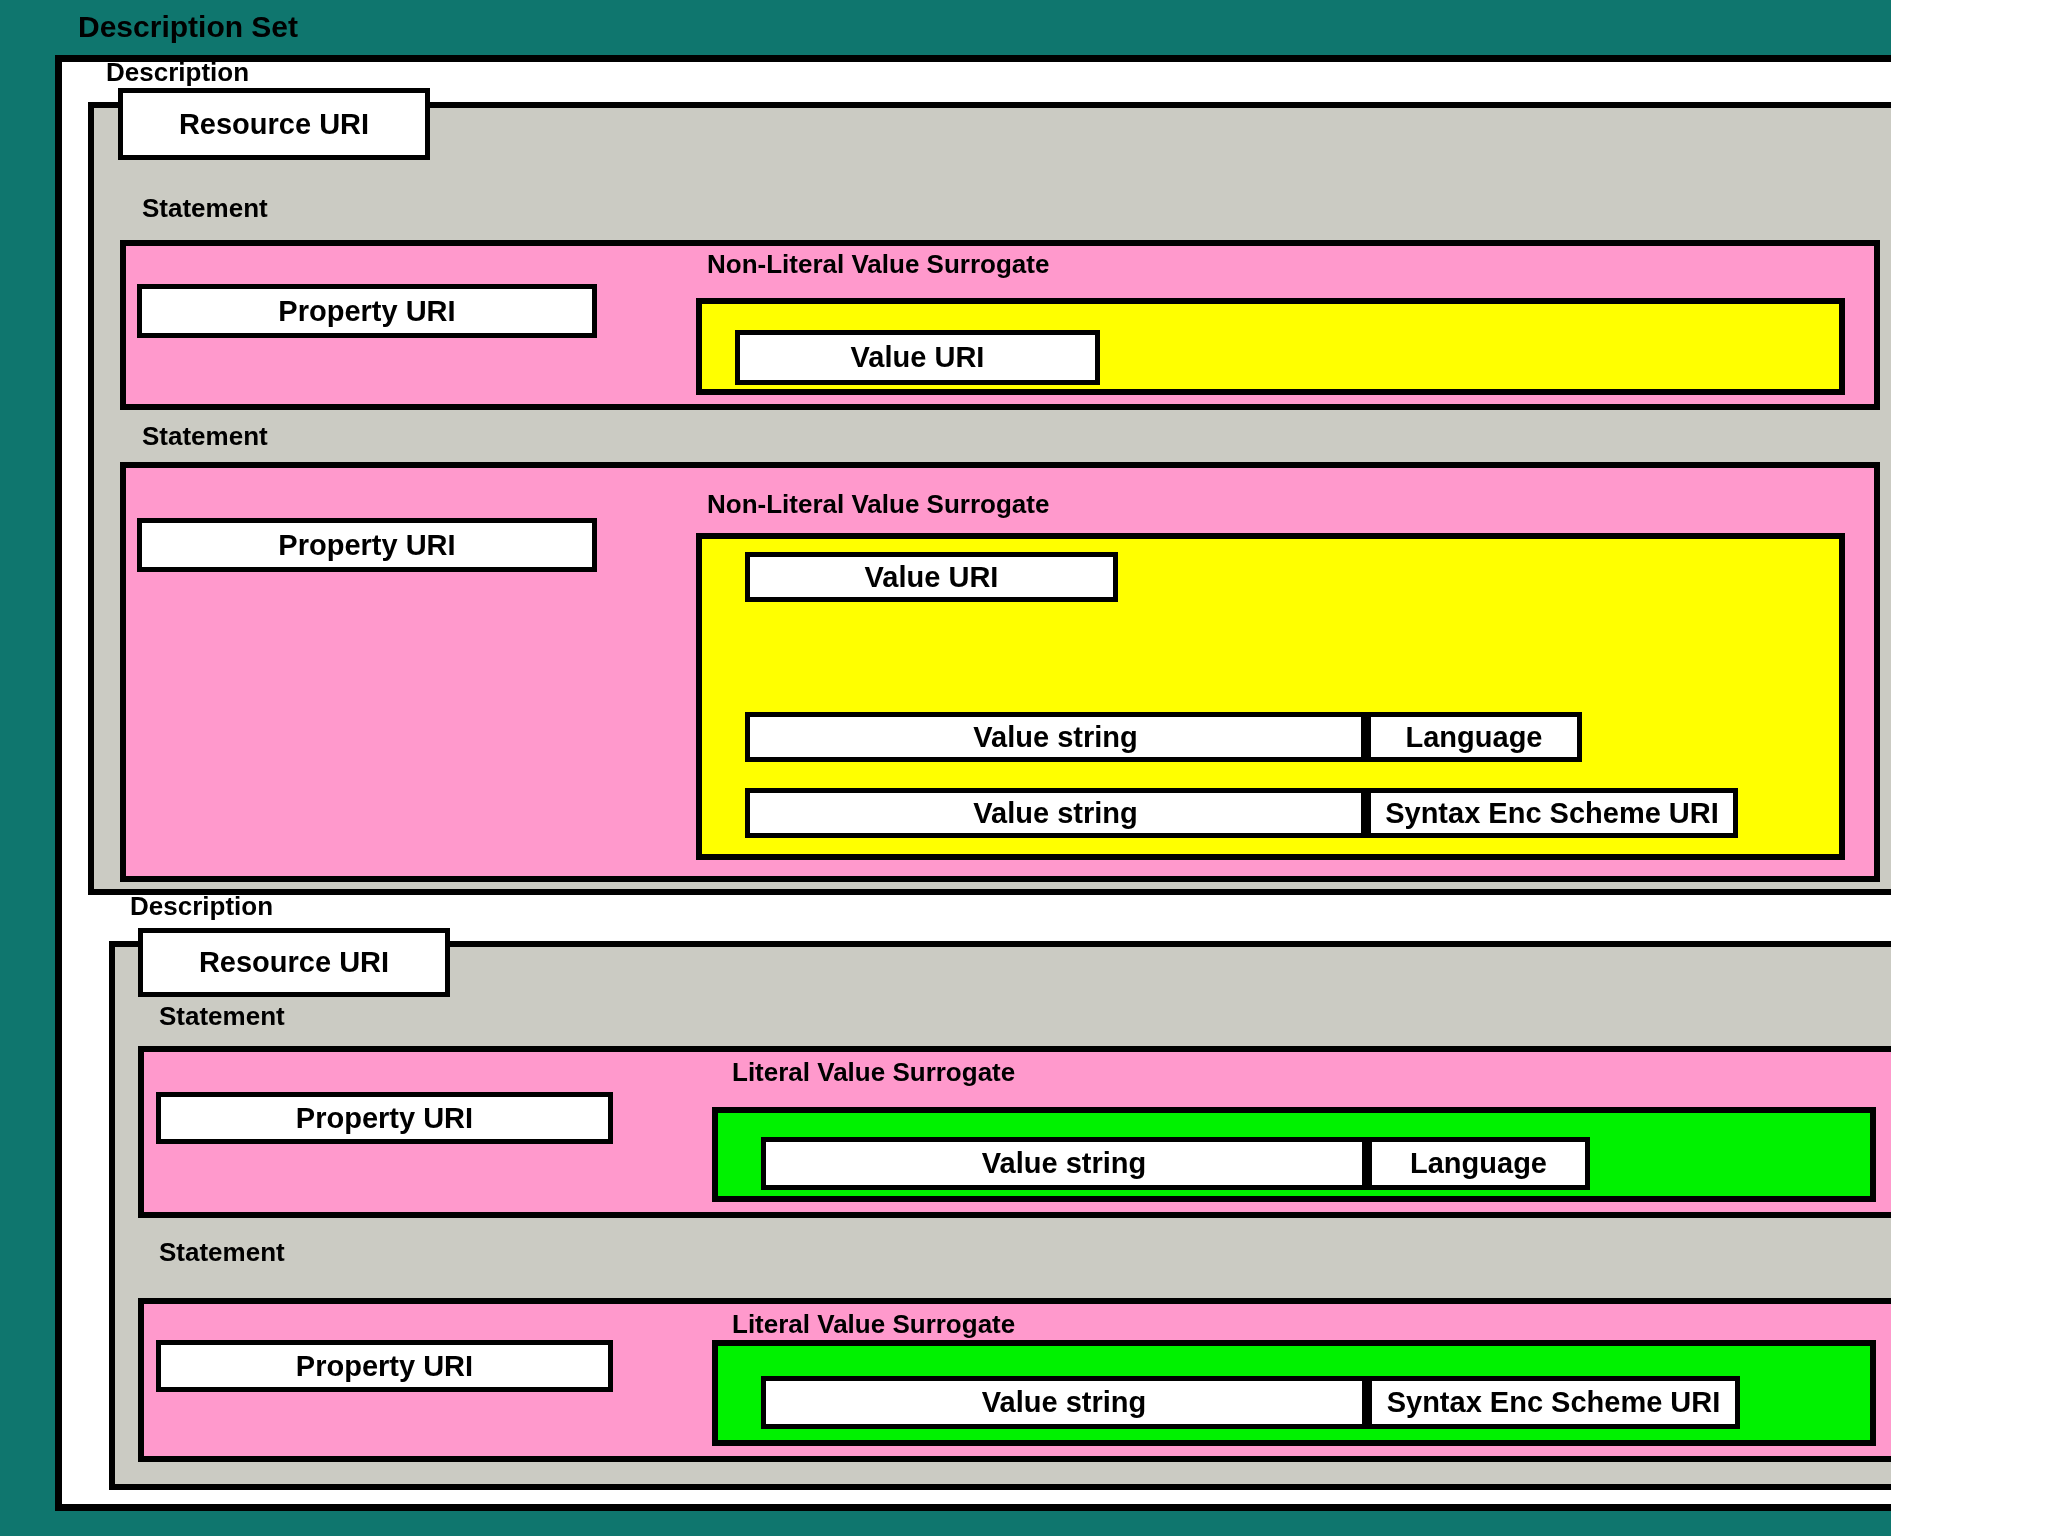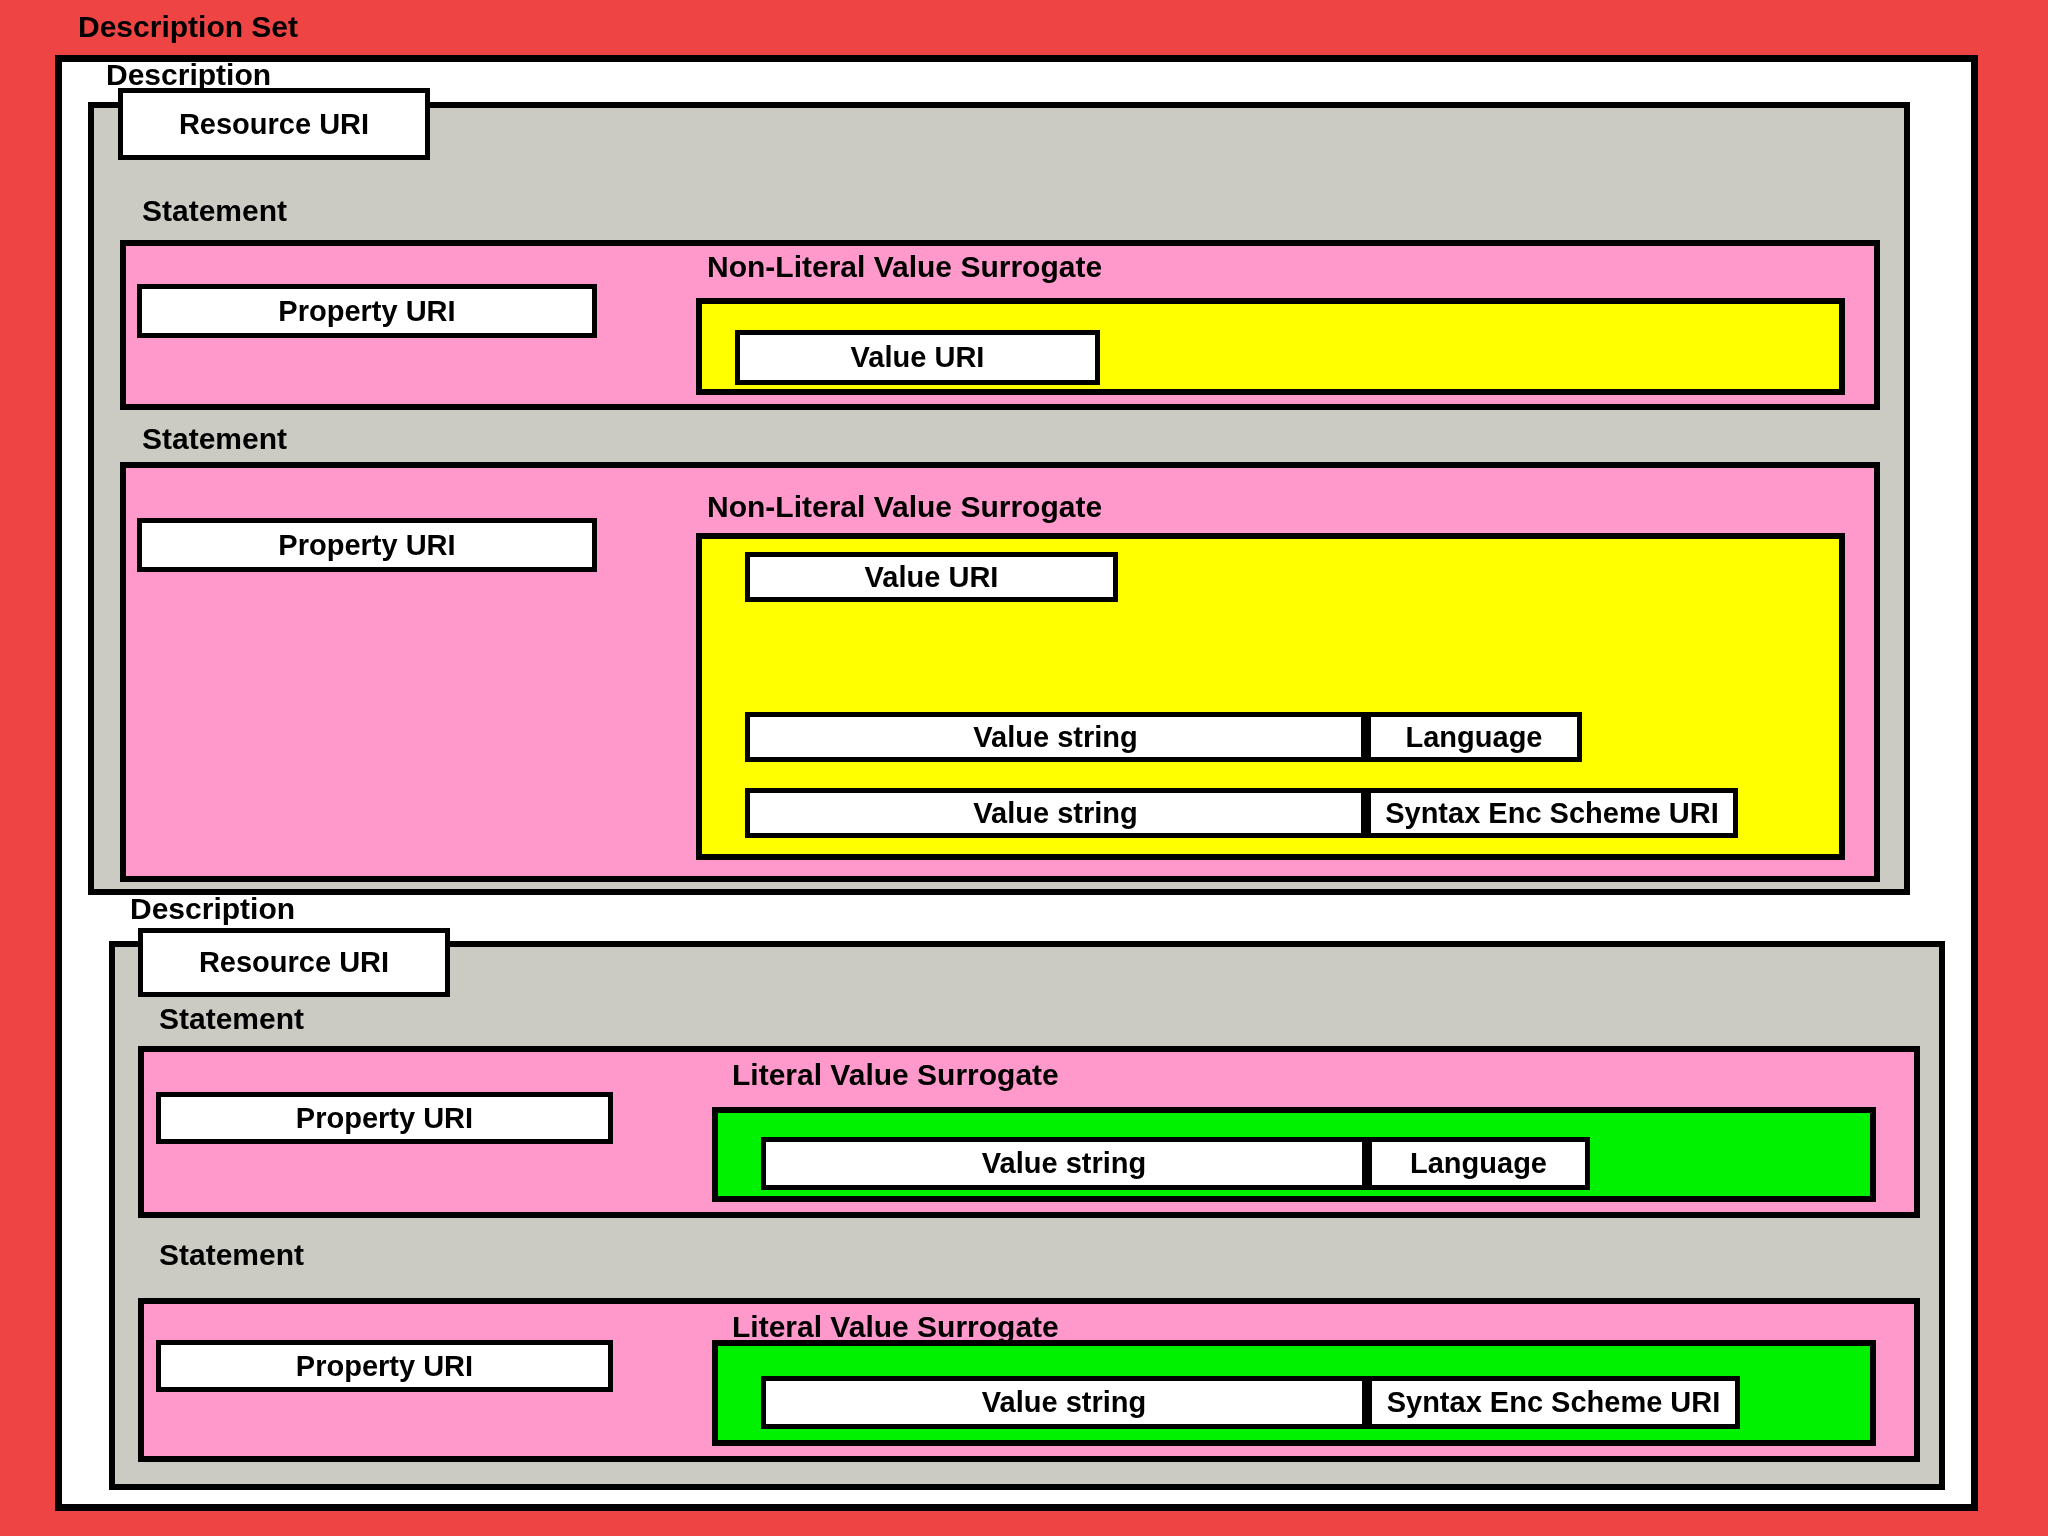--- a/index.html
+++ b/index.html
@@ -1,38 +1,38 @@
 <!DOCTYPE html>
 <html><head>
 <meta charset="utf-8">
 <style>
   html,body{margin:0;padding:0;background:#ffffff;}
   .canvas{
     position:relative;
-    width:2048px;height:1536px;
-    background:#ef4444;
+    width:1891px;height:1536px;
+    background:#0f766e;
     font-family:"Liberation Sans","DejaVu Sans",sans-serif;
     font-weight:bold;
     color:#000;
     overflow:hidden;
   }
   .box{position:absolute;box-sizing:border-box;border:6px solid #000;}
   .ds-box{border-width:7px;background:#ffffff;}
   .gray{background:#CBCBC3;padding-left:26px;}
   .pink{background:#FF99CC;}
   .yellow{background:#FFFF00;}
   .green{background:#00F200;}
   .white-box{
     position:absolute;box-sizing:border-box;
     border:5px solid #000;background:#ffffff;
     display:flex;align-items:center;justify-content:center;
     font-size:29px;font-weight:bold;white-space:nowrap;
   }
   .label{
-    position:absolute;font-size:30px;font-weight:bold;
+    position:absolute;font-size:26px;font-weight:bold;
     line-height:1.15;white-space:nowrap;
   }
   .group{position:static;}
 </style>
 </head>
 <body>
 
 <div class="canvas">
 
   <div class="label" style="left:78px;top:10px;font-size:30px;">Description Set</div>

